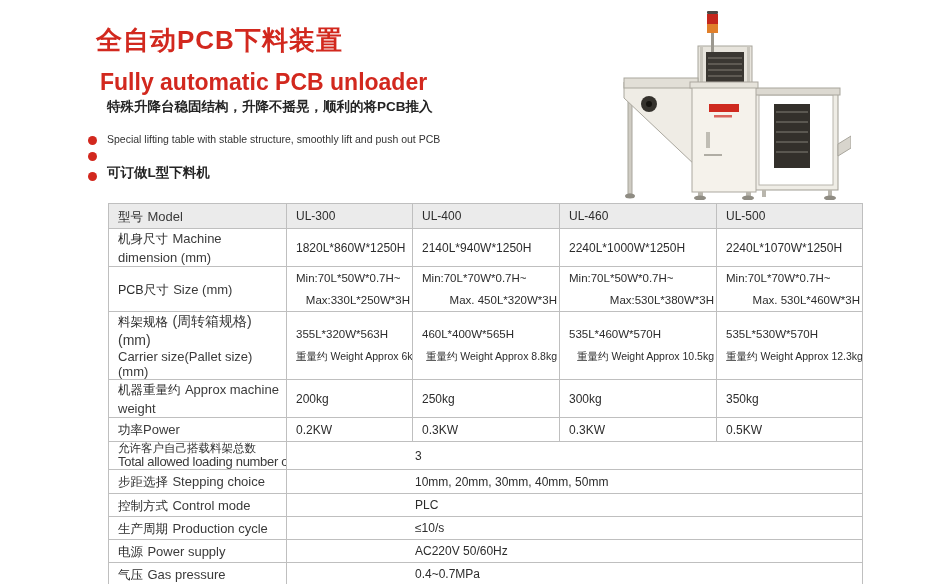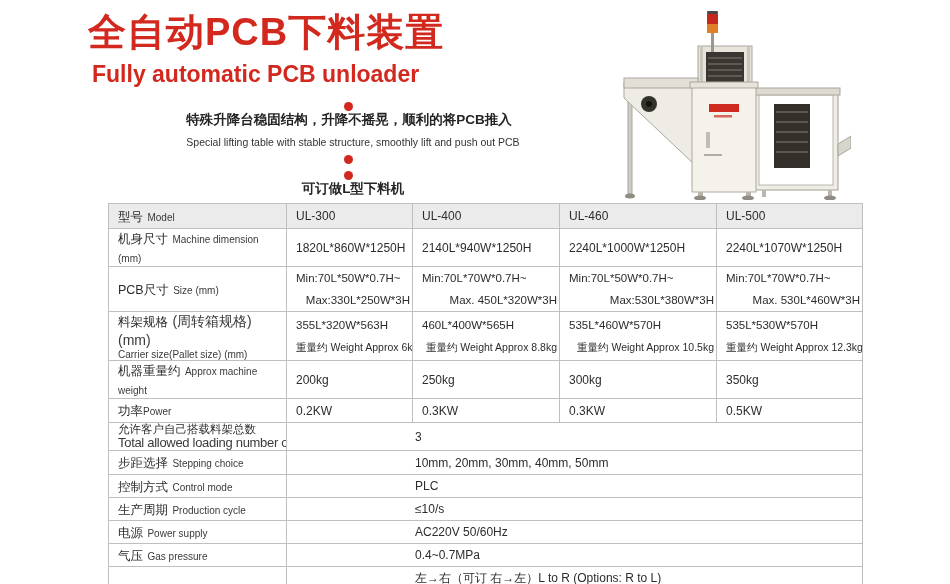--- a/index.html
+++ b/index.html
@@ -5,43 +5,43 @@
   :root{
     --accent:#d2281e;
     --table-border:#bfbfbf;
     --table-header-bg:#ebebeb;
   }
   *{box-sizing:border-box;}
   body{margin:0;background:#ffffff;font-family:"Liberation Sans","DejaVu Sans",sans-serif;}
   .page{position:relative;width:950px;height:584px;background:#fff;overflow:hidden;}
 
   
-  .title-zh{position:absolute;left:88px;top:10px;margin:0;font-size:38px;line-height:44px;
+  .title-zh{position:absolute;left:88px;top:10px;margin:8px;font-size:26px;line-height:44px;
             font-weight:bold;color:var(--accent);letter-spacing:1px;text-align:center;}
-  .title-en{position:absolute;left:88px;top:57px;margin:4px;font-size:23px;line-height:26px;
+  .title-en{position:absolute;left:88px;top:57px;margin:12px;font-size:23px;line-height:26px;
             font-weight:bold;color:var(--accent);}
 
   
   .features{position:absolute;left:88px;top:98px;margin:0;padding:0;list-style:none;width:520px;}
-  .feature{display:flex;align-items:center;margin-bottom:3px;flex-direction:column;}
+  .feature{display:flex;align-items:flex-end;margin-bottom:3px;}
   .dot{width:9px;height:9px;border-radius:50%;background:var(--accent);margin-top:4px;flex:0 0 9px;}
   .ft{margin-left:10px;}
   .fzh{font-size:13.5px;font-weight:bold;color:#242424;line-height:17px;}
-  .fen{font-size:10.5px;color:#333;line-height:12px;margin-top:8px;}
+  .fen{font-size:10.5px;color:#333;line-height:12px;margin-top:18px;}
 
   
   .machine-wrap{position:absolute;left:616px;top:8px;width:235px;height:195px;}
 
   
   .spec{position:absolute;left:108px;top:203px;width:754px;border-collapse:collapse;table-layout:fixed;}
   .spec td{border:1px solid var(--table-border);vertical-align:middle;padding:0 2px 0 9px;
            color:#2c2c2c;overflow:hidden;}
   .r-head td{background:var(--table-header-bg);}
   .zh{font-size:12.5px;color:#2c2c2c;}
-  .en{font-size:10px;color:#3a3a3a;}
+  .en{font-size:13px;color:#3a3a3a;}
   .en-s{font-size:14px;color:#3a3a3a;text-align:center;}
   .tight{font-size:13px;letter-spacing:-0.3px;white-space:nowrap;}
   .val{font-size:12px;}
   .line{font-size:11.5px;line-height:13px;white-space:nowrap;}
   .line + .line{margin-top:9px;text-align:right;}
   .small{font-size:10.5px;}
   .span-val{font-size:12px;padding-left:128px !important;white-space:nowrap;}
 </style>
 </head>
 <body>

